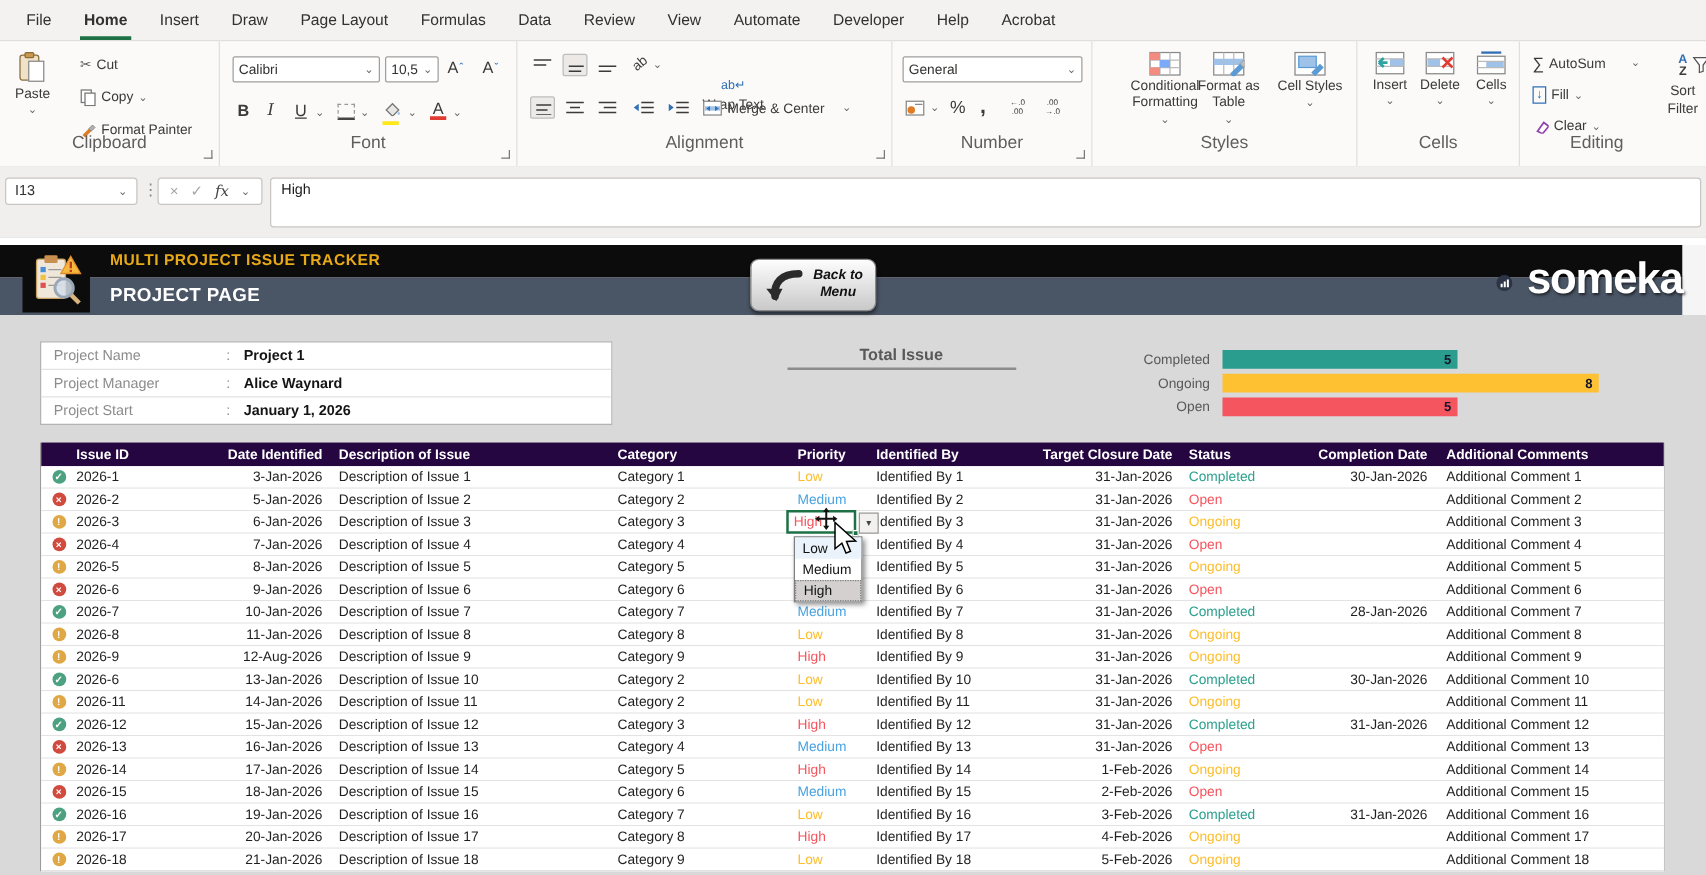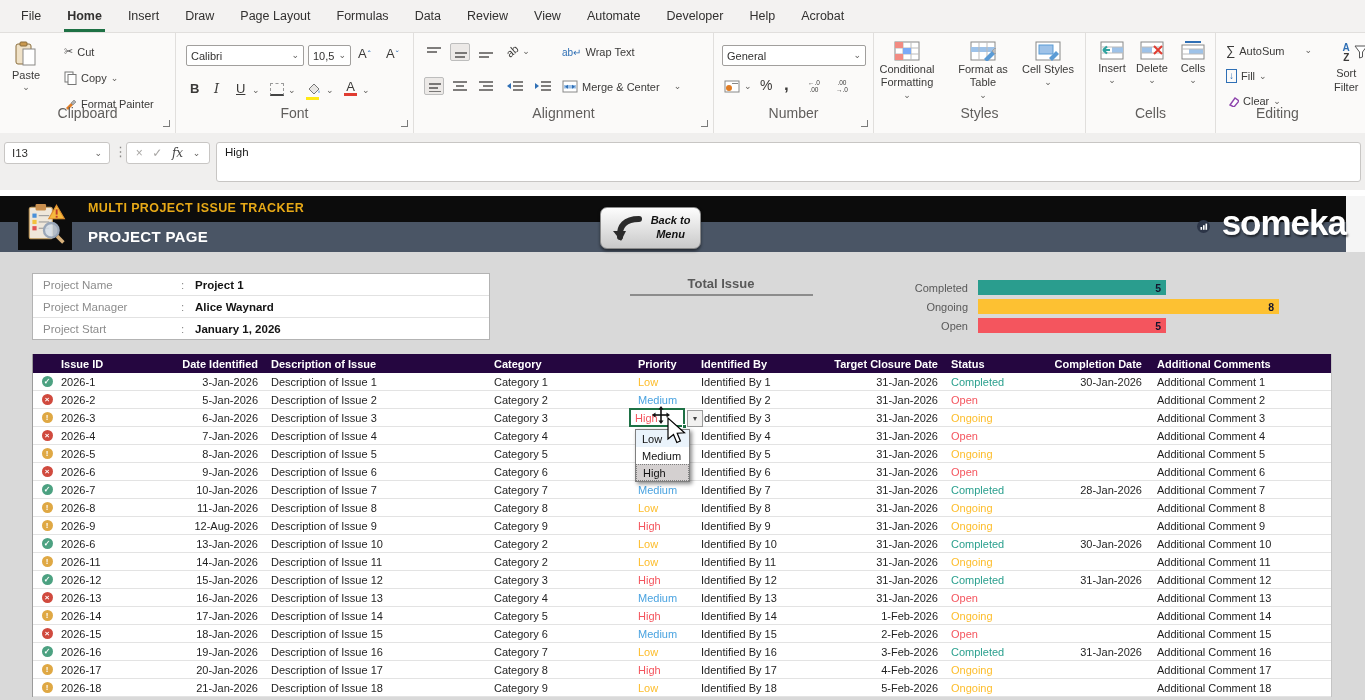--- a/index.html
+++ b/index.html
@@ -195,21 +195,21 @@
           <line x1="2" y1="11" x2="12" y2="11"></line>
         </svg>
       <svg class="abs lines-ico" style="left:64px;top:12px;" width="16" height="14">
           <line x1="1" y1="8" x2="15" y2="8"></line>
           <line x1="1" y1="12" x2="11" y2="12"></line>
         </svg>
       <div class="rsmall abs" style="left:92px;top:12px;">
           <span style="font-size:11px;transform:rotate(-40deg);display:inline-block;color:#3b3a39;">ab</span>
           <span class="chev">⌄</span>
         </div>
-      <div class="rsmall abs" style="left:148px;top:13px;">
+      <div class="rsmall abs" style="left:148px;top:29px;flex-direction:column;">
           <span style="color:#2f6fb5;font-size:10px;">ab↵</span>
           <span>Wrap Text</span>
         </div>
       <svg class="abs lines-ico sel-box" style="left:10px;top:44px;padding:2px;" width="20" height="18">
           <line x1="2" y1="4" x2="16" y2="4"></line>
           <line x1="2" y1="8" x2="11" y2="8"></line>
           <line x1="2" y1="12" x2="16" y2="12"></line>
         </svg>
       <svg class="abs lines-ico" style="left:38px;top:46px;" width="16" height="14">
           <line x1="1" y1="3" x2="15" y2="3"></line>
@@ -271,21 +271,21 @@
         </div>
       <div class="mini2 abs" style="left:122px;top:46px;">
           <div>.00</div>
           <div>→.0</div>
         </div>
       <div class="glabel">Number</div>
       <div class="launcher"></div>
     </div>
 
     <div class="rgroup" style="width:212px;">
-      <div class="bigbtn abs" style="left:0;top:8px;width:66px;text-align:center;">
+      <div class="bigbtn abs" style="left:25px;top:8px;width:66px;text-align:center;">
         <svg width="26" height="20" viewBox="0 0 26 20">
             <rect x="1" y="1" width="24" height="18" fill="#fff" stroke="#888"></rect>
             <line x1="9" y1="1" x2="9" y2="19" stroke="#bbb"></line>
             <line x1="17" y1="1" x2="17" y2="19" stroke="#bbb"></line>
             <line x1="1" y1="7" x2="25" y2="7" stroke="#bbb"></line>
             <line x1="1" y1="13" x2="25" y2="13" stroke="#bbb"></line>
             <rect x="1" y="1" width="8" height="6" fill="#f28b82"></rect>
             <rect x="9" y="7" width="8" height="6" fill="#7baaf7"></rect>
             <rect x="1" y="13" width="8" height="6" fill="#f28b82"></rect>
           </svg>

